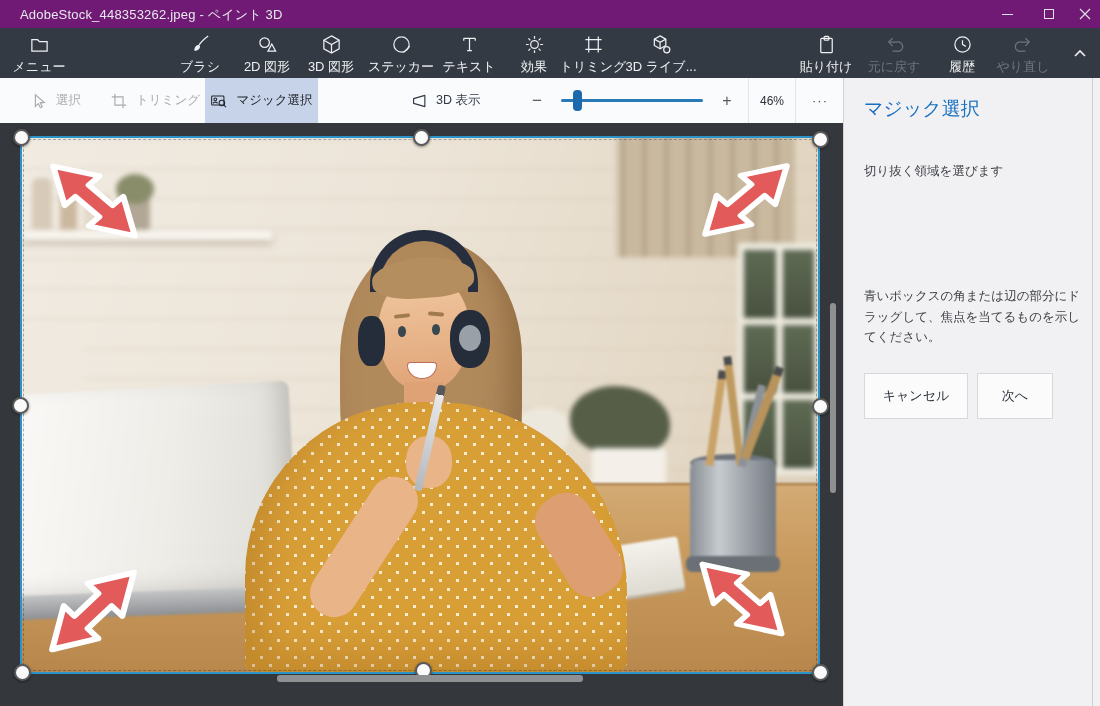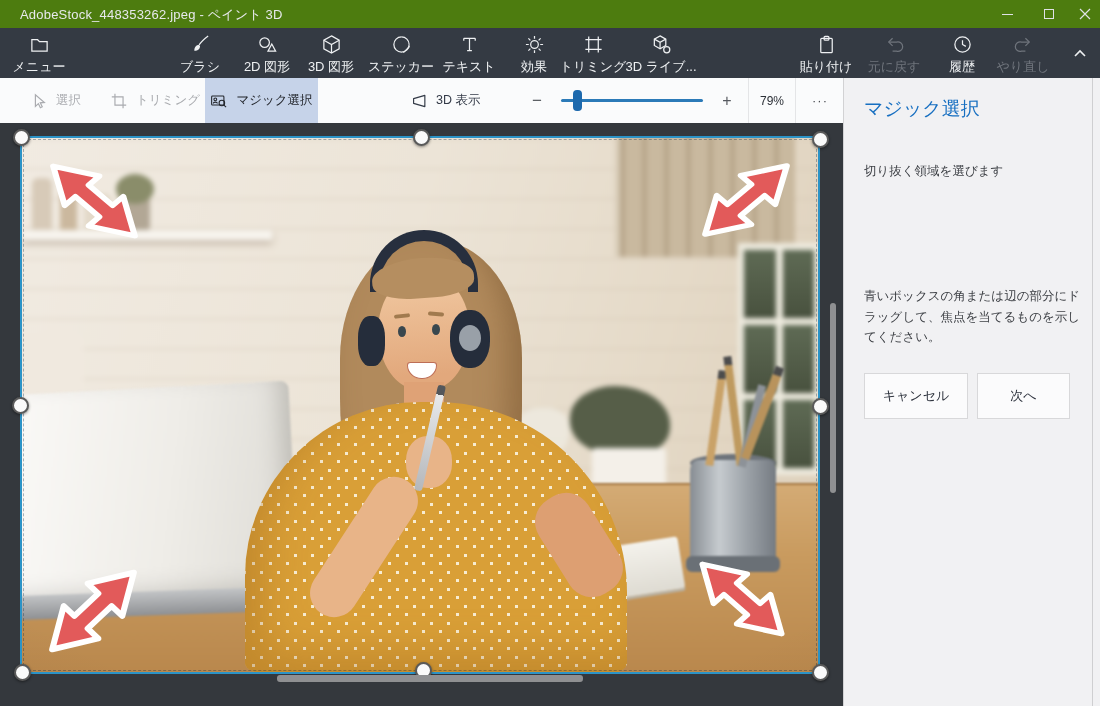--- a/index.html
+++ b/index.html
@@ -1,21 +1,21 @@
 <!DOCTYPE html>
 <html><head>
 <meta charset="utf-8">
 <style>
   * { margin:0; padding:0; box-sizing:border-box; }
   html,body { width:1100px; height:706px; overflow:hidden; background:#222;
     font-family:"Liberation Sans","DejaVu Sans",sans-serif; }
   .app { position:relative; width:1100px; height:706px; background:#33373e; overflow:hidden; }
 
   
-  .titlebar { position:absolute; left:0; top:0; width:1100px; height:28px; background:#4d7c0f; }
+  .titlebar { position:absolute; left:0; top:0; width:1100px; height:28px; background:#701a75; }
   .titlebar .title { position:absolute; left:20px; top:6px; font-size:13px; color:#e7e9ec; letter-spacing:.2px; }
   .winbtn { position:absolute; top:0; width:41px; height:28px; display:flex; align-items:center; justify-content:center; color:#dfe2e6; }
   .winbtn.min { right:72px; } .winbtn.max { right:31px; } .winbtn.close { right:0; width:31px; }
   .minbar { width:11px; height:1px; background:#dfe2e6; }
   .maxbox { width:10px; height:10px; border:1px solid #dfe2e6; }
 
   
   .toolbar-top { position:absolute; left:0; top:28px; width:1100px; height:50px; background:#343a43; }
   .tt-item { position:absolute; top:3px; width:66px; height:46px; display:flex; flex-direction:column; align-items:center; justify-content:flex-start; gap:3px; color:#eef0f2; cursor:default; }
   .tt-item svg { width:21px; height:21px; stroke:currentColor; fill:none; stroke-width:1.3; margin-top:3px; }
@@ -154,21 +154,21 @@
   .vscroll { position:absolute; left:830px; top:180px; width:6px; height:190px; background:#8f9092; border-radius:3px; }
 
   
   .panel { position:absolute; left:843px; top:78px; width:257px; height:628px; background:#f1f1f3;
     border-left:1px solid #d2d2d4; padding:16px 20px 0 20px; }
   .panel-title { font-size:19px; color:#176fc1; font-weight:400; margin-top:2px; }
   .panel-sub { font-size:12.5px; color:#3c3f44; margin-top:41px; }
   .panel-instr { font-size:12.5px; color:#3c3f44; line-height:1.65; margin-top:106px; }
   .panel-btns { display:flex; gap:9px; margin-top:25px; }
   .pbtn { height:46px; background:#fbfbfc; border:1px solid #d8d8da; display:flex; align-items:center; justify-content:center; font-size:13px; color:#2e333e; cursor:default; }
-  .pbtn.cancel { width:104px; } .pbtn.next { width:93px; }
+  .pbtn.cancel { width:104px; } .pbtn.next { width:76px; }
   .panel-scroll-line { position:absolute; right:7px; top:0; bottom:0; width:1px; background:#cfcfd1; }
 </style>
 </head>
 <body>
 
 <div class="app">
 
   <div class="titlebar">
     <span class="title">AdobeStock_448353262.jpeg - ペイント 3D</span>
     <div class="winbtn min">
@@ -307,21 +307,21 @@
     <div class="t2-item t2-view3d">
       <svg viewBox="0 0 20 20">
           <path d="M4 7.3 L16.5 3.8 V16.2 L4 12.7 Z" stroke-linejoin="round"></path>
         </svg>
       <span>3D 表示</span>
     </div>
     <div class="zoom-minus">−</div>
     <div class="zoom-track"></div>
     <div class="zoom-thumb"></div>
     <div class="zoom-plus">+</div>
-    <div class="zoom-box">79%</div>
+    <div class="zoom-box">46%</div>
     <div class="t2-more">···</div>
   </div>
 
   <div class="canvas">
 
     <div class="photo">
       <div class="ph-bg">
         <div class="wall"></div>
           <div class="bricks"></div>
         <div class="shelf-a"></div>

